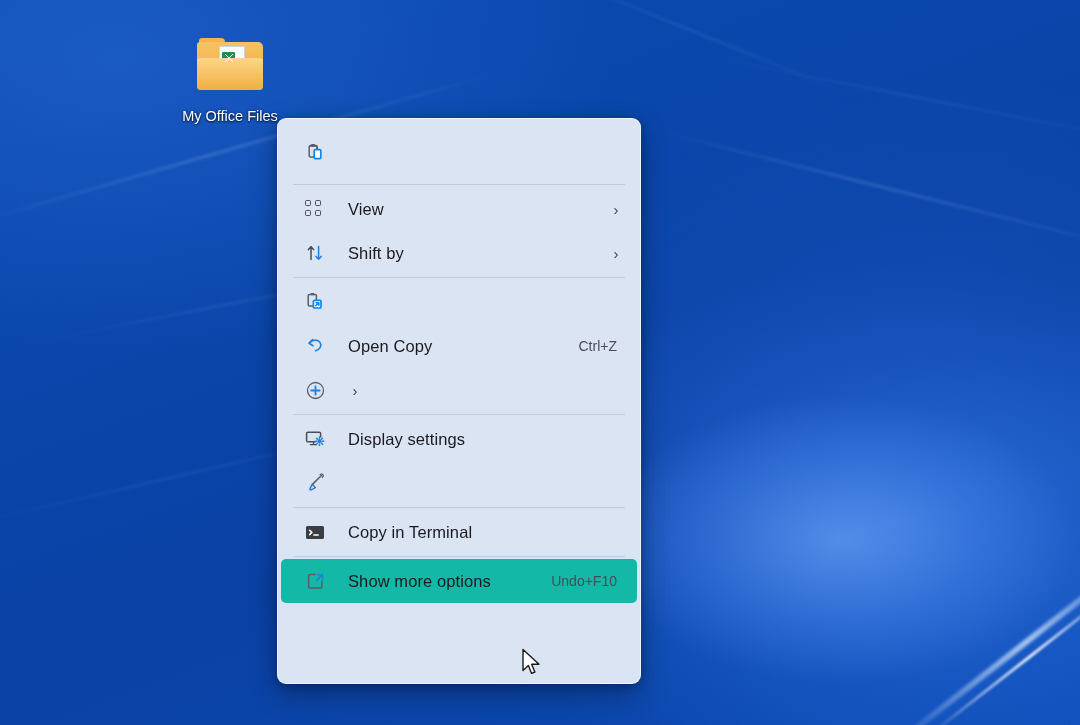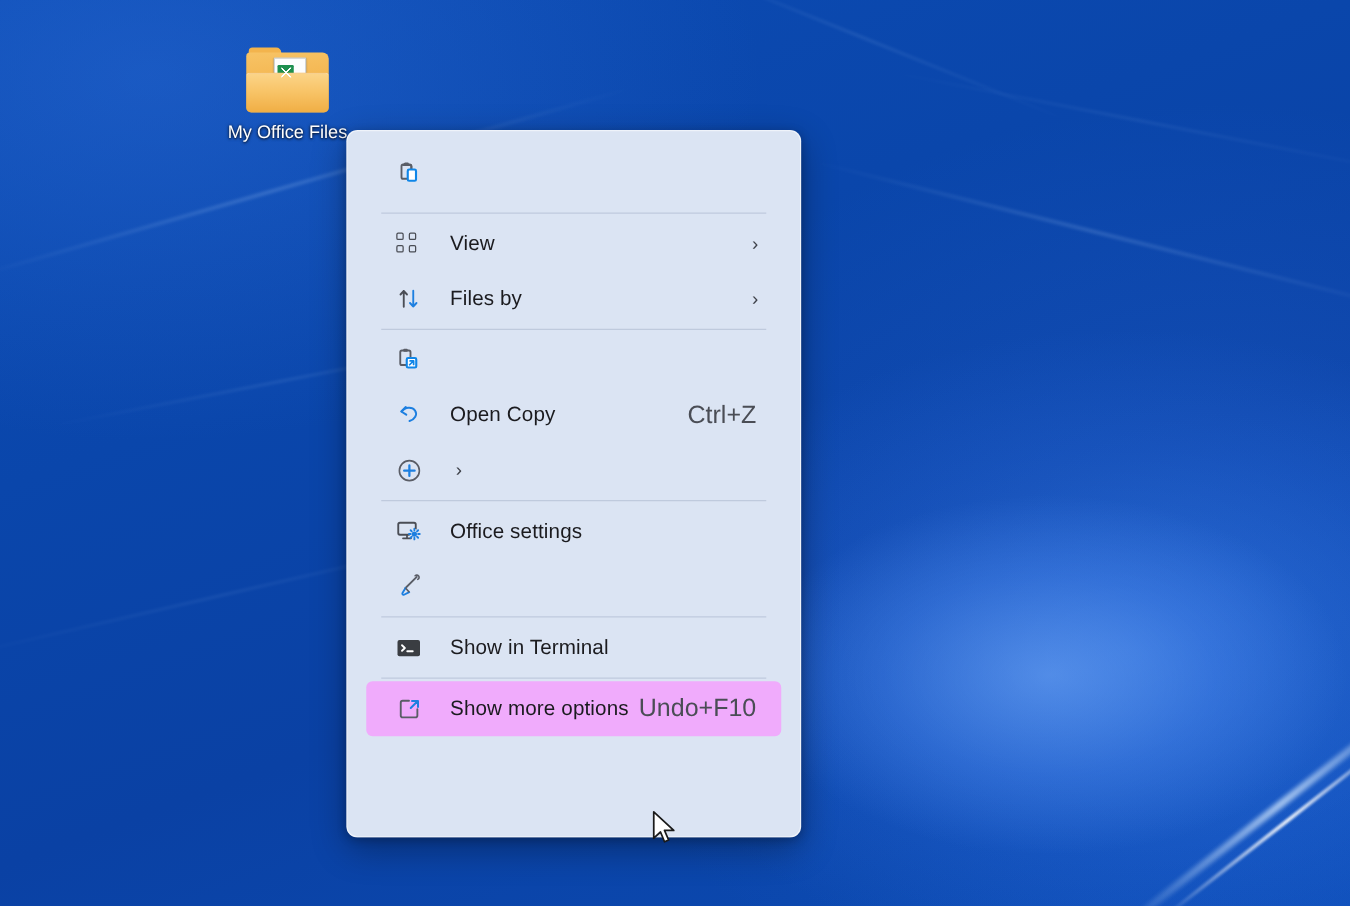--- a/index.html
+++ b/index.html
@@ -63,52 +63,52 @@
       linear-gradient(45deg,transparent 44%,#fff 44%,#fff 56%,transparent 56%),
       linear-gradient(-45deg,transparent 44%,#fff 44%,#fff 56%,transparent 56%);
     z-index:2;
   }
   .folder-front{
     position:absolute; left:0; bottom:0; width:66px; height:32px; border-radius:3px 3px 4px 4px;
     background:linear-gradient(180deg,#fbd488 0%,#f8c468 45%,#f0ae44 100%);
     border-top:1px solid rgba(255,255,255,.45);
   }
   #desktop-icon-label{
-    margin-top:7px; text-align:center; color:#fff; font-size:14.5px; line-height:19px;
+    margin-top:17px; text-align:center; color:#fff; font-size:14.5px; line-height:19px;
     text-shadow:0 1px 2px rgba(0,0,0,.75), 0 0 3px rgba(0,0,0,.55);
     max-width:100px;
   }
 
   
   #context-menu{
-    position:absolute; left:277px; top:104px; width:364px; height:566px;
+    position:absolute; left:277px; top:118px; width:364px; height:566px;
     background:#dbe4f3;
     border:1px solid rgba(255,255,255,.55);
     border-radius:9px;
     box-shadow:0 9px 28px rgba(0,0,0,.32), 0 2px 8px rgba(0,0,0,.22);
-    padding:4px 15px;
+    padding:4px 3px;
     overflow:hidden;
   }
   #clipboard-row{
     height:59px; display:flex; align-items:center; padding-left:23px;
   }
   .menu-sep{ height:1px; background:rgba(90,110,145,.22); margin:2px 12px; }
 
   .menu-item{
     height:44px; display:flex; align-items:center; padding:0 14px 0 23px;
     border-radius:5px; cursor:default; position:relative;
   }
   .menu-item .ico{
     width:22px; height:22px; flex:0 0 22px; position:relative;
     display:flex; align-items:center; justify-content:center; margin-right:22px;
   }
   .menu-item .lbl{ font-size:16.5px; color:#1b1b1f; letter-spacing:.1px; flex:1 1 auto; }
-  .menu-item .accel{ font-size:20px; color:#4a4d55; padding-right:6px; }
+  .menu-item .accel{ font-size:14px; color:#4a4d55; padding-right:6px; }
   .menu-item .chev{ font-size:15px; color:#3e4149; width:14px; text-align:center; }
-  .menu-item.highlight{ background:#f0abfc; }
+  .menu-item.highlight{ background:#14b8a6; }
 
   .gridicon{ width:17px; height:17px; }
   .gridicon i{ position:absolute; width:6px; height:6px; border:1.4px solid #4a4d55; border-radius:1.5px; }
   .gridicon i:nth-child(1){ left:1px; top:2px; }
   .gridicon i:nth-child(2){ left:11px; top:2px; }
   .gridicon i:nth-child(3){ left:1px; top:12px; }
   .gridicon i:nth-child(4){ left:11px; top:12px; }
 
   svg.ic{ display:block; }
 
@@ -167,21 +167,21 @@
     <span class="chev">›</span>
   </div>
 
   <div class="menu-item">
     <span class="ico">
       <svg class="ic" width="20" height="20" viewBox="0 0 20 20">
         <path d="M6 16.4V3.8M6 3.8 3.4 6.6M6 3.8 8.6 6.6" fill="none" stroke="#4a4d55" stroke-width="1.5" stroke-linecap="round"></path>
         <path d="M13.6 3.6v12.6M13.6 16.2 11 13.4M13.6 16.2l2.6-2.8" fill="none" stroke="#1d7fe0" stroke-width="1.5" stroke-linecap="round"></path>
       </svg>
     </span>
-    <span class="lbl">Files by</span>
+    <span class="lbl">Shift by</span>
     <span class="chev">›</span>
   </div>
 
 
   <div class="menu-sep"></div>
 
   <div class="menu-item">
     <span class="ico">
       <svg class="ic" width="22" height="22" viewBox="0 0 22 22">
         <rect x="4.2" y="3.4" width="8.2" height="11.6" rx="1.3" fill="none" stroke="#5a5d66" stroke-width="1.5"></rect>
@@ -218,21 +218,21 @@
   <div class="menu-item">
     <span class="ico">
       <svg class="ic" width="22" height="22" viewBox="0 0 22 22">
         <rect x="2.6" y="4.2" width="14" height="9.6" rx="1.4" fill="none" stroke="#4a4d55" stroke-width="1.5"></rect>
         <path d="M9.6 13.8v2.6M6.4 16.6h6.4" fill="none" stroke="#4a4d55" stroke-width="1.4" stroke-linecap="round"></path>
         <circle cx="15.5" cy="13.2" r="4" fill="#dbe4f3"></circle>
         <circle cx="15.5" cy="13.2" r="2.1" fill="#1d7fe0"></circle>
         <path d="M15.5 8.9v1.3M15.5 16.2v1.3M11.2 13.2h1.3M18.5 13.2h1.3M12.5 10.2l.9.9M17.6 15.3l.9.9M18.5 10.2l-.9.9M13.4 15.3l-.9.9" stroke="#1d7fe0" stroke-width="1.5" stroke-linecap="round"></path>
       </svg>
     </span>
-    <span class="lbl">Office settings</span>
+    <span class="lbl">Display settings</span>
   </div>
 
   <div class="menu-item">
     <span class="ico">
       <svg class="ic" width="22" height="22" viewBox="0 0 22 22">
         <path d="M17.4 3.5 8.2 12.6" fill="none" stroke="#5a5d66" stroke-width="1.5" stroke-linecap="round"></path>
         <path d="M16.1 2.6c.9-.8 2.3-.6 2.9.3.6.9.2 2-.8 2.6" fill="none" stroke="#5a5d66" stroke-width="1.3" stroke-linecap="round"></path>
         <path d="M8.4 12.4 6 16.4c-.5.9.3 1.8 1.2 1.4l4.2-2.1" fill="none" stroke="#1d7fe0" stroke-width="1.5" stroke-linecap="round"></path>
         <path d="M8.4 12.4l3 3.3" fill="none" stroke="#5a5d66" stroke-width="1.2"></path>
       </svg>
@@ -242,21 +242,21 @@
   <div class="menu-sep"></div>
 
   <div class="menu-item">
     <span class="ico">
       <svg class="ic" width="22" height="19" viewBox="0 0 22 19">
         <rect x="2" y="3" width="18" height="13" rx="1.6" fill="#3a3d42"></rect>
         <path d="M5.6 7.2l2.3 2.2-2.3 2.2" fill="none" stroke="#fff" stroke-width="1.5" stroke-linecap="round" stroke-linejoin="round"></path>
         <path d="M9.8 12h4.4" fill="none" stroke="#fff" stroke-width="1.5" stroke-linecap="round"></path>
       </svg>
     </span>
-    <span class="lbl">Show in Terminal</span>
+    <span class="lbl">Copy in Terminal</span>
   </div>
 
   <div class="menu-sep"></div>
 
   <div class="menu-item highlight">
     <span class="ico">
       <svg class="ic" width="21" height="21" viewBox="0 0 21 21">
         <path d="M10.2 3.6H5.1a1.5 1.5 0 0 0-1.5 1.5v10.3a1.5 1.5 0 0 0 1.5 1.5h10.3a1.5 1.5 0 0 0 1.5-1.5v-5" fill="none" stroke="#5a5d66" stroke-width="1.5" stroke-linecap="round"></path>
         <path d="M11.6 9.4 17 4M12.6 3.8h4.8v4.8" fill="none" stroke="#1d7fe0" stroke-width="1.6" stroke-linecap="round" stroke-linejoin="round"></path>
       </svg>

